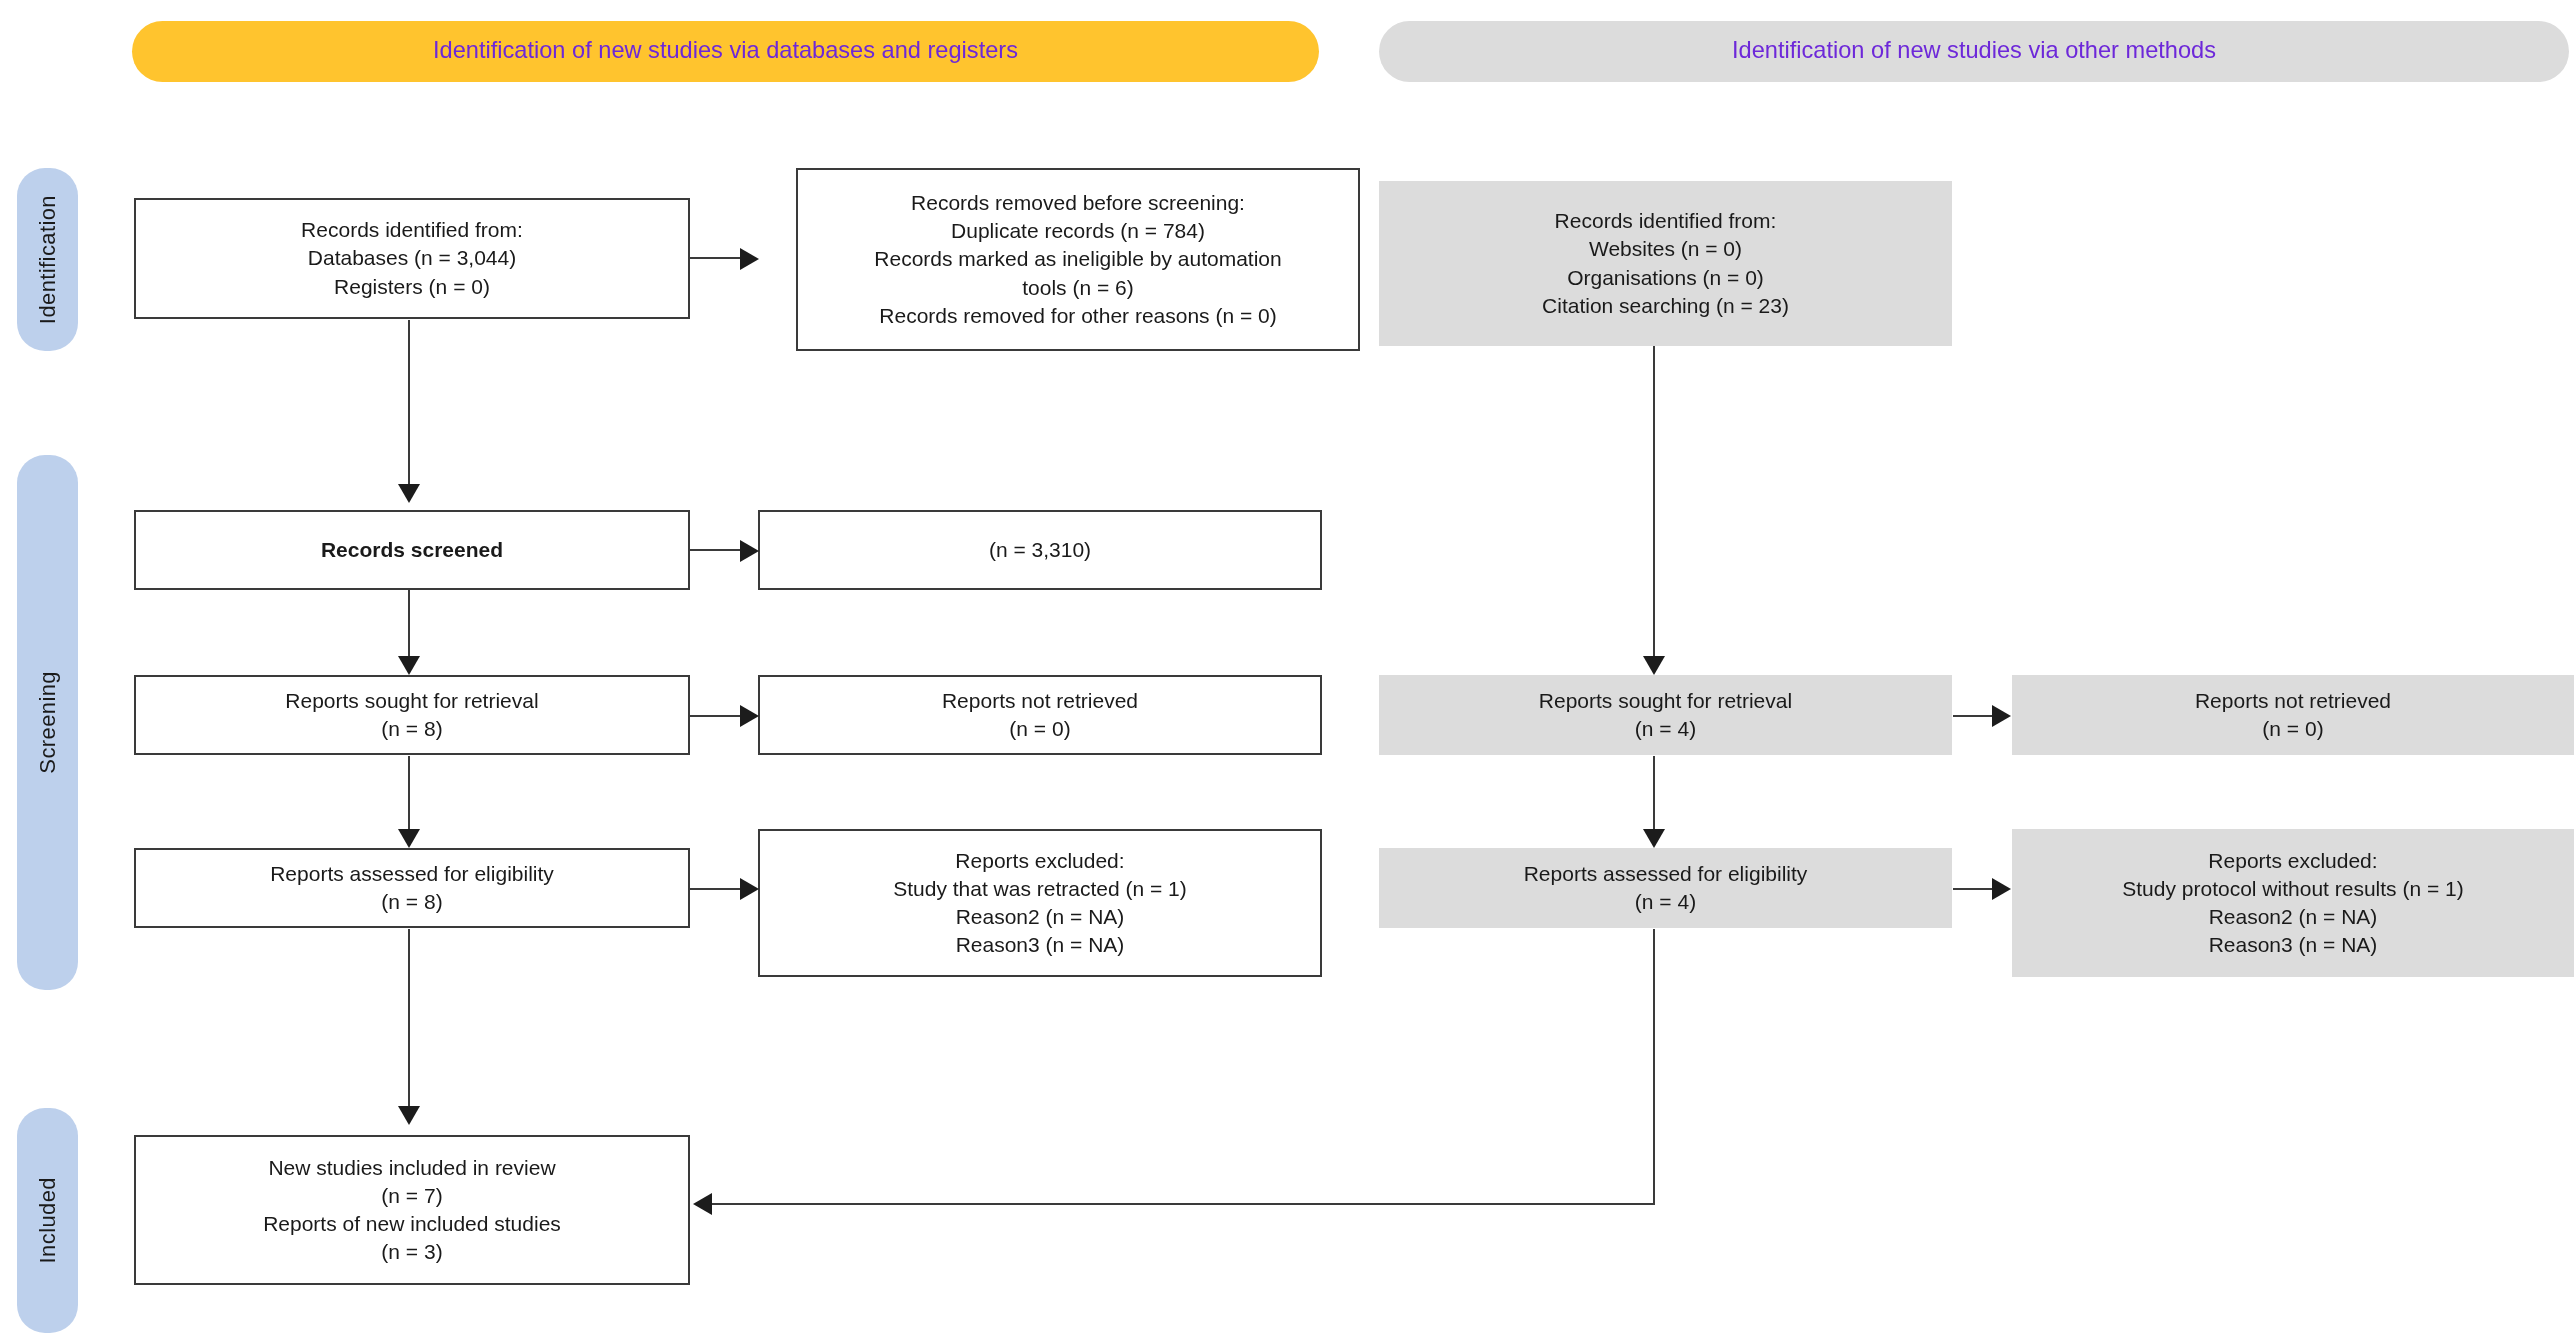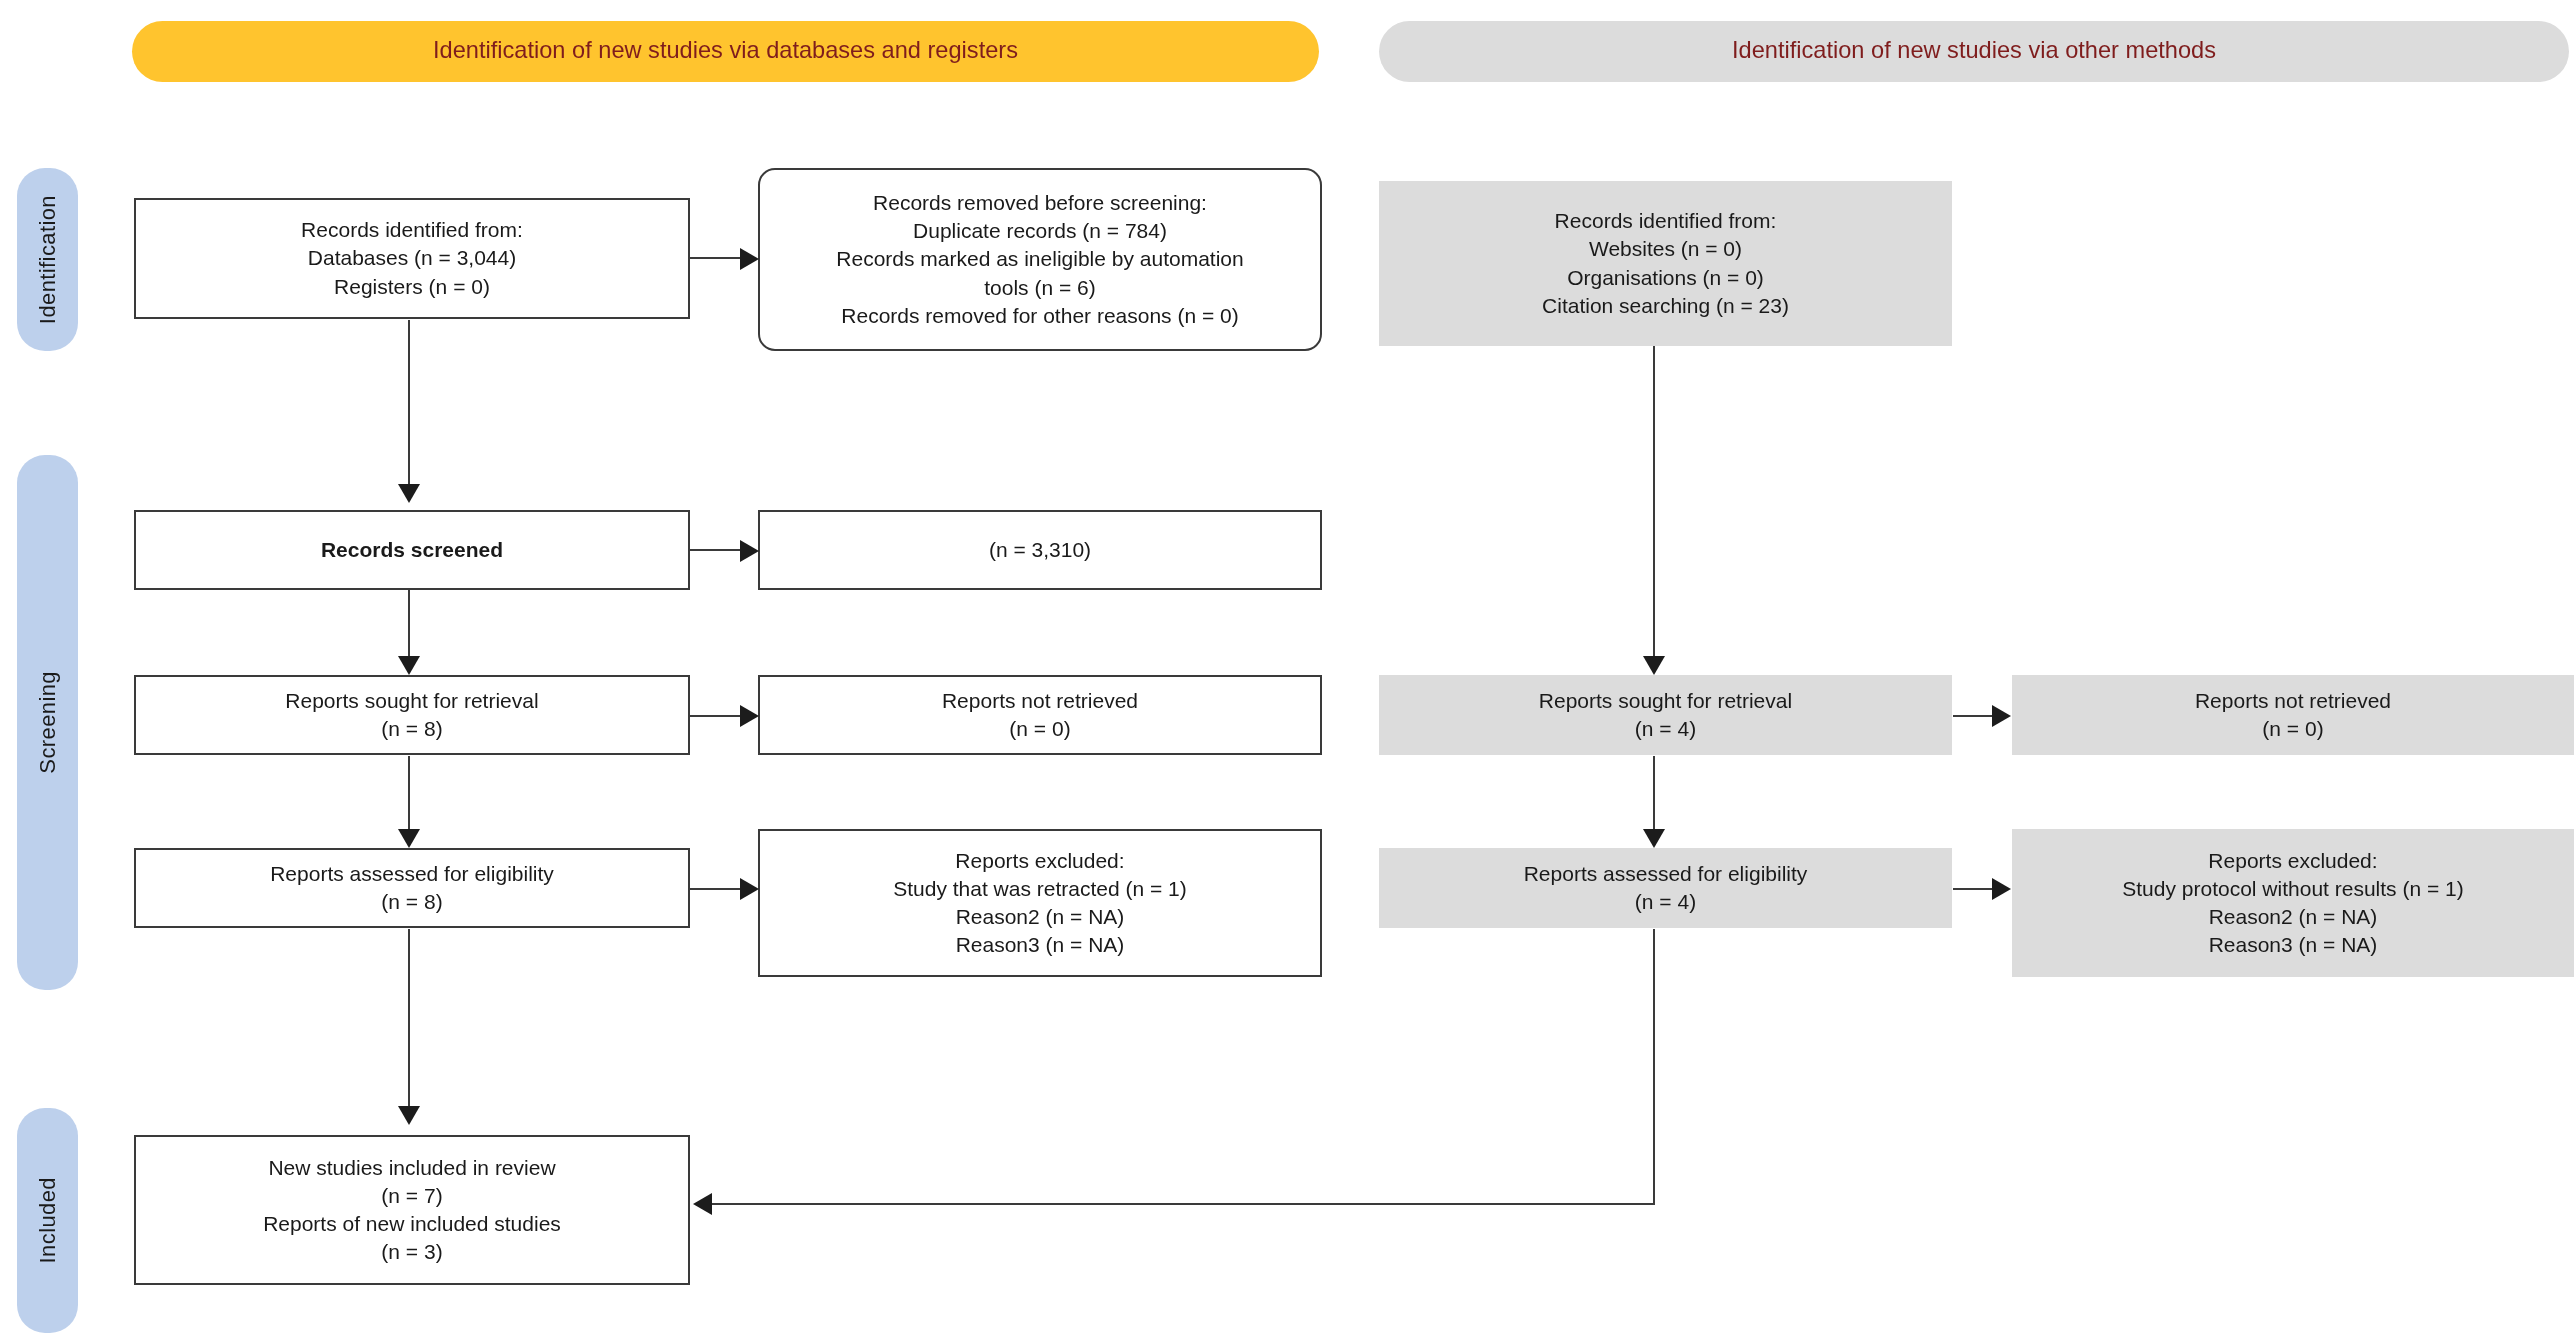--- a/index.html
+++ b/index.html
@@ -18,21 +18,21 @@
 
   
   .banner {
     position: absolute;
     border-radius: 36px;
     display: flex;
     align-items: center;
     justify-content: center;
     text-align: right;
     font-size: 23.6px;
-    color: #7f1d1d;
+    color: #6d28d9;
     line-height: 1.25;
     padding: 0 19px;
     box-sizing: border-box;
   }
   .banner-db    { left: 132px;  top: 20.5px; width: 1187px; height: 61px; background: #FFC42E; }
   .banner-other { left: 1379px; top: 20.5px; width: 1190px; height: 61px; background: #DCDCDC; }
 
   
   .stage-tab {
     position: absolute;
@@ -131,21 +131,21 @@
   </div>
 
   <div class="node node-white" style="left:134px; top:198px; width:556px; height:121px;">
     <div class="lines">
       <div>Records identified from:</div>
       <div>Databases (n = 3,044)</div>
       <div>Registers (n = 0)</div>
     </div>
   </div>
 
-  <div class="node node-white" style="left:758px; top:168px; width:564px; height:183px;border-radius:17px;">
+  <div class="node node-white" style="left:796px; top:168px; width:564px; height:183px;">
     <div class="lines">
       <div>Records removed before screening:</div>
       <div>Duplicate records (n = 784)</div>
       <div>Records marked as ineligible by automation</div>
       <div>tools (n = 6)</div>
       <div>Records removed for other reasons (n = 0)</div>
     </div>
   </div>
 
   <div class="node node-gray" style="left:1379px; top:181px; width:573px; height:165px;">

